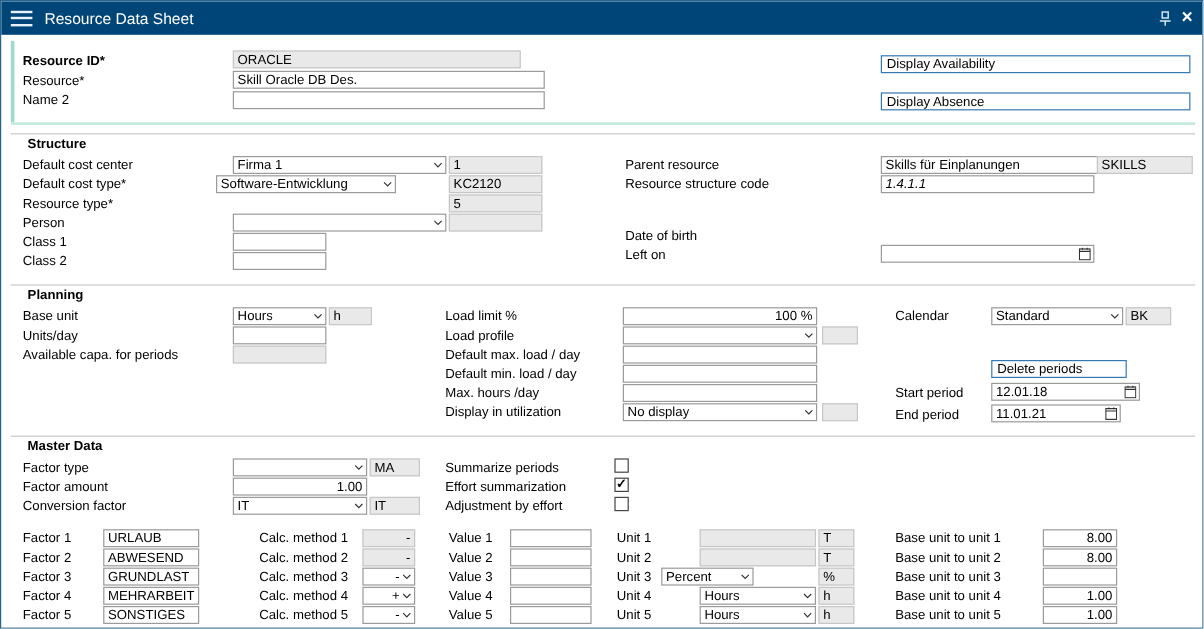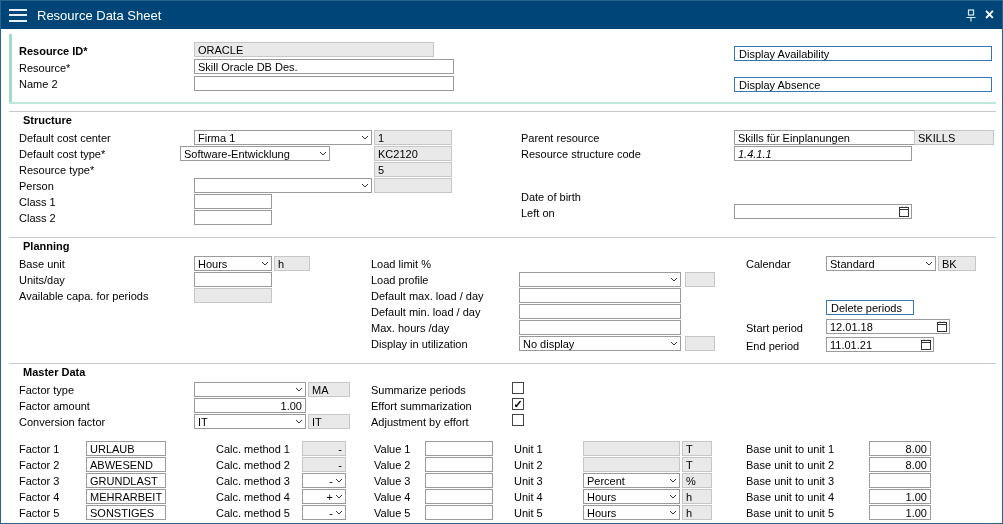--- a/index.html
+++ b/index.html
@@ -157,20 +157,21 @@
   </div>
   <input class="in ro" style="left: 273px; top: 255px; width: 36px;" readonly="" value="h">
 
   <span class="lbl" style="left:18px;top:273px">Units/day</span>
   <input class="in" style="left: 193px; top: 271px; width: 78px;" value="">
 
   <span class="lbl" style="left:18px;top:289px">Available capa. for periods</span>
   <input class="in ro" style="left: 193px; top: 287px; width: 78px;" readonly="" value="">
 
   <span class="lbl" style="left:370px;top:257px">Load limit %</span>
+  <input class="in tr" style="left: 518px; top: 255px; width: 162px;" value="100 %">
 
   <span class="lbl" style="left:370px;top:273px">Load profile</span>
   <div class="dd" style="left:518px;top:271px;width:162px">
     <span class="t"></span>
     <span class="chev">
         <svg width="8" height="5" viewBox="0 0 8 5">
           <path d="M1 1l3 3 3-3" stroke="#333" fill="none"></path>
         </svg>
       </span>
   </div>
@@ -200,21 +201,21 @@
   <div class="dd" style="left:825px;top:255px;width:110px">
     <span class="t">Standard</span>
     <span class="chev">
         <svg width="8" height="5" viewBox="0 0 8 5">
           <path d="M1 1l3 3 3-3" stroke="#333" fill="none"></path>
         </svg>
       </span>
   </div>
   <input class="in ro" style="left: 937px; top: 255px; width: 38px;" readonly="" value="BK">
 
-  <button class="btn" style="left:825px;top:299px;width:88px">Delete periods</button>
+  <button class="btn" style="left:825px;top:299px;width:113px">Delete periods</button>
 
   <span class="lbl" style="left:745px;top:321px">Start period</span>
   <div class="datefld" style="left:825px;top:318px;width:124px">
     <span class="t">12.01.18</span>
     <span class="chev">
         <svg width="10" height="11" viewBox="0 0 10 11">
           <rect x="0.5" y="1.5" width="9" height="9" fill="none" stroke="#333"></rect>
           <line x1="0.5" y1="3.5" x2="9.5" y2="3.5" stroke="#333"></line>
           <line x1="3" y1="0.5" x2="3" y2="2" stroke="#333"></line>
           <line x1="7" y1="0.5" x2="7" y2="2" stroke="#333"></line>
@@ -301,21 +302,21 @@
     <span class="t">-</span>
     <span class="chev">
         <svg width="8" height="5" viewBox="0 0 8 5">
           <path d="M1 1l3 3 3-3" stroke="#333" fill="none"></path>
         </svg>
       </span>
   </div>
   <span class="lbl" style="left:373px;top:474px">Value 3</span>
   <input class="in" style="left: 424px; top: 472px; width: 68px;" value="">
   <span class="lbl" style="left:513px;top:474px">Unit 3</span>
-  <div class="dd" style="left:582px;top:472px;width:97px">
+  <div class="dd" style="left:550px;top:472px;width:77px">
     <span class="t">Percent</span>
     <span class="chev">
         <svg width="8" height="5" viewBox="0 0 8 5">
           <path d="M1 1l3 3 3-3" stroke="#333" fill="none"></path>
         </svg>
       </span>
   </div>
   <input class="in ro" style="left: 681px; top: 472px; width: 30px;" readonly="" value="%">
   <span class="lbl" style="left:745px;top:474px">Base unit to unit 3</span>
   <input class="in tr" style="left: 868px; top: 472px; width: 62px;" value="">

